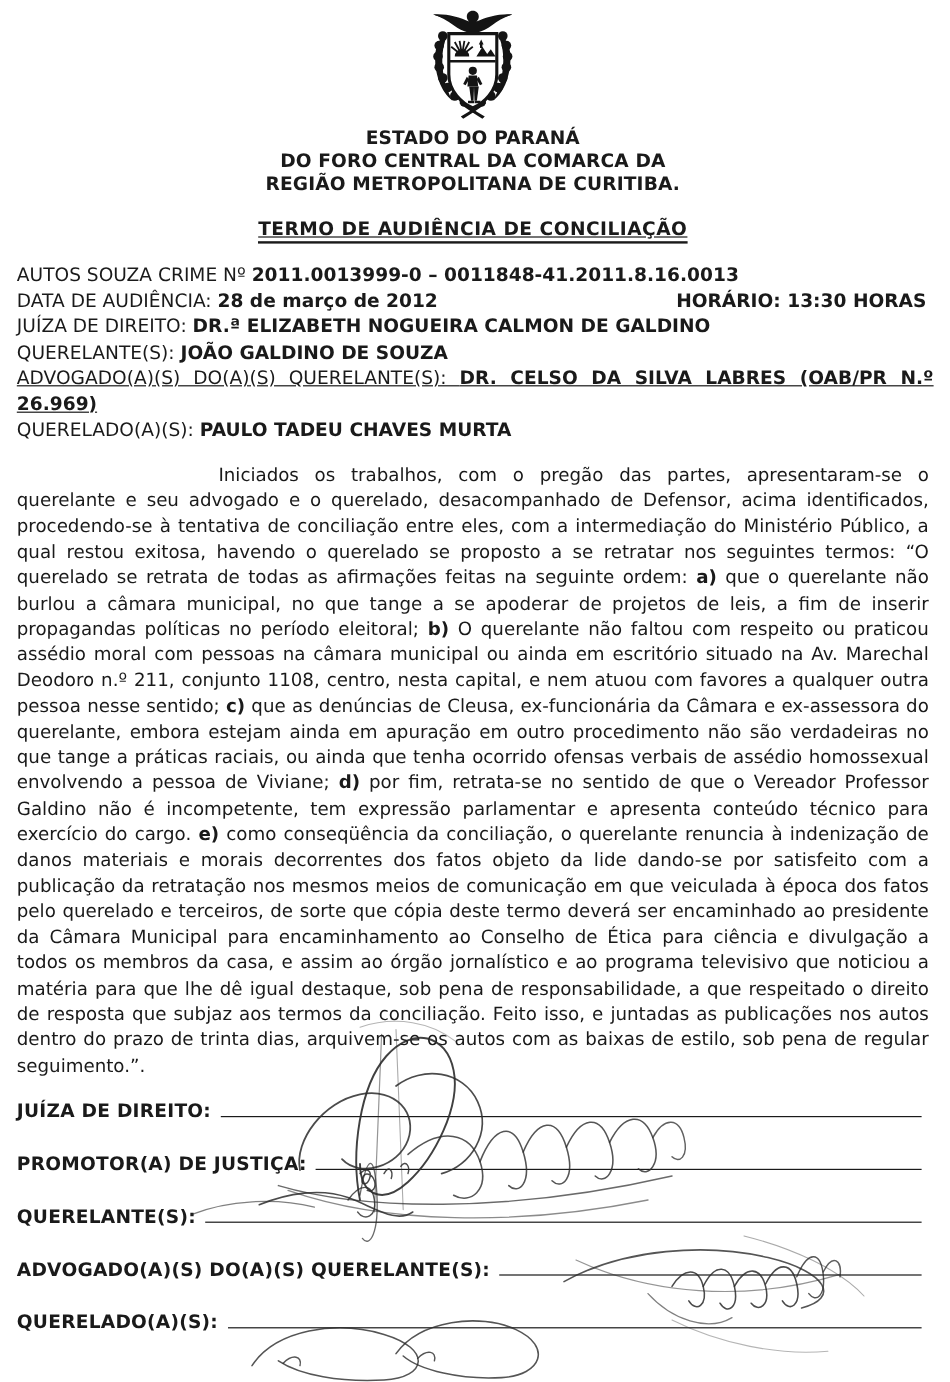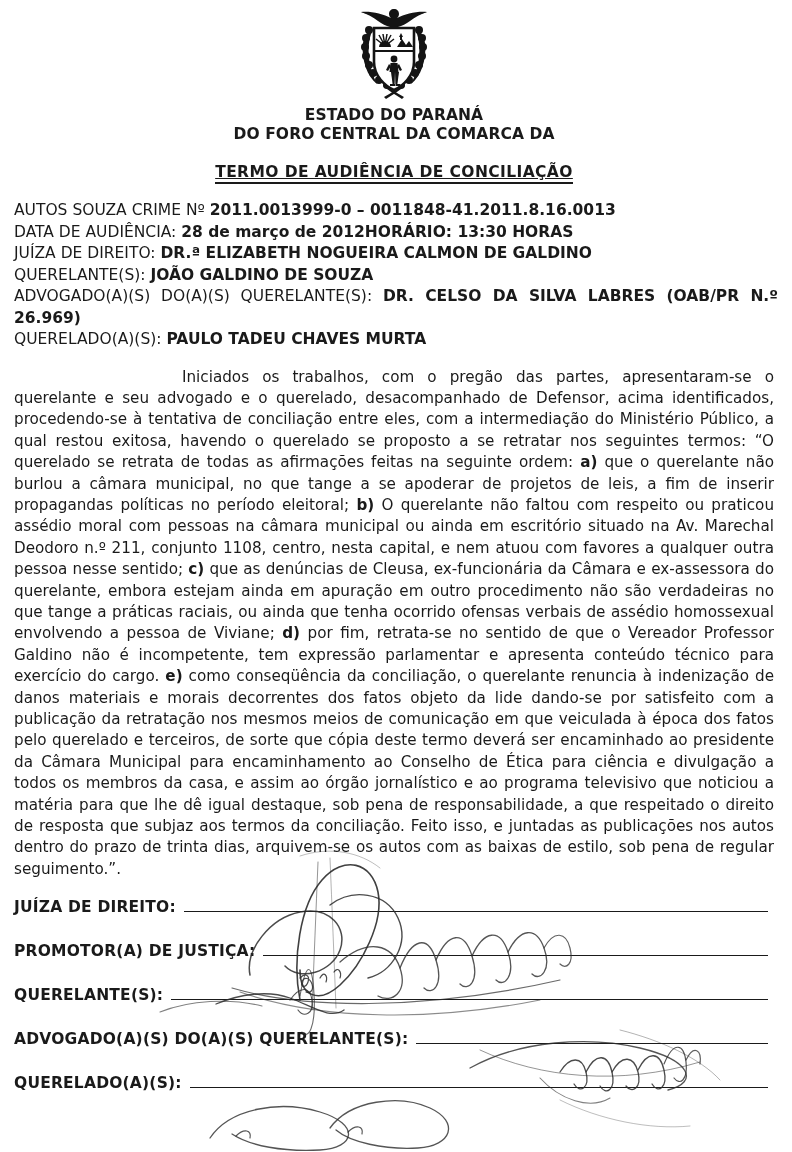--- a/index.html
+++ b/index.html
@@ -69,26 +69,28 @@
   .meta {
     font-size: 15.5px;
     line-height: 21.5px;
     padding-left: 4px;
   }
   .meta-row { white-space: nowrap; }
   .meta-row.wrap {
     white-space: normal;
     text-align: justify;
     text-justify: inter-word;
+    text-decoration: underline;
   }
   .meta-label { font-weight: normal; }
   .meta-val { font-weight: bold; }
 
   .meta-row.split {
     display: flex;
+    justify-content: space-between;
     align-items: baseline;
   }
   .meta-right { font-weight: bold; padding-right: 6px; }
 
   
   .body-par {
     margin-top: 16px;
     font-size: 15.2px;
     line-height: 21.4px;
     text-align: justify;
@@ -203,20 +205,21 @@
           <path d="M51 80 l5 0 l0 2 l-5 0 z"></path>
           <path d="M56.5 80 l5 0 l0 2 l-5 0 z"></path>
         </g>
       </svg>
     </span>
   </div>
 
   <div class="head-block">
     <div class="head-line">ESTADO DO PARANÁ</div>
     <div class="head-line">DO FORO CENTRAL DA COMARCA DA</div>
+    <div class="head-line">REGIÃO METROPOLITANA DE CURITIBA.</div>
   </div>
 
   <div class="doc-title-wrap">
     <span class="doc-title">TERMO DE AUDIÊNCIA DE CONCILIAÇÃO</span>
   </div>
 
   <div class="meta">
 
     <div class="meta-row">
       <span class="meta-label">AUTOS SOUZA CRIME Nº </span><span class="meta-val">2011.0013999-0 – 0011848-41.2011.8.16.0013</span>

